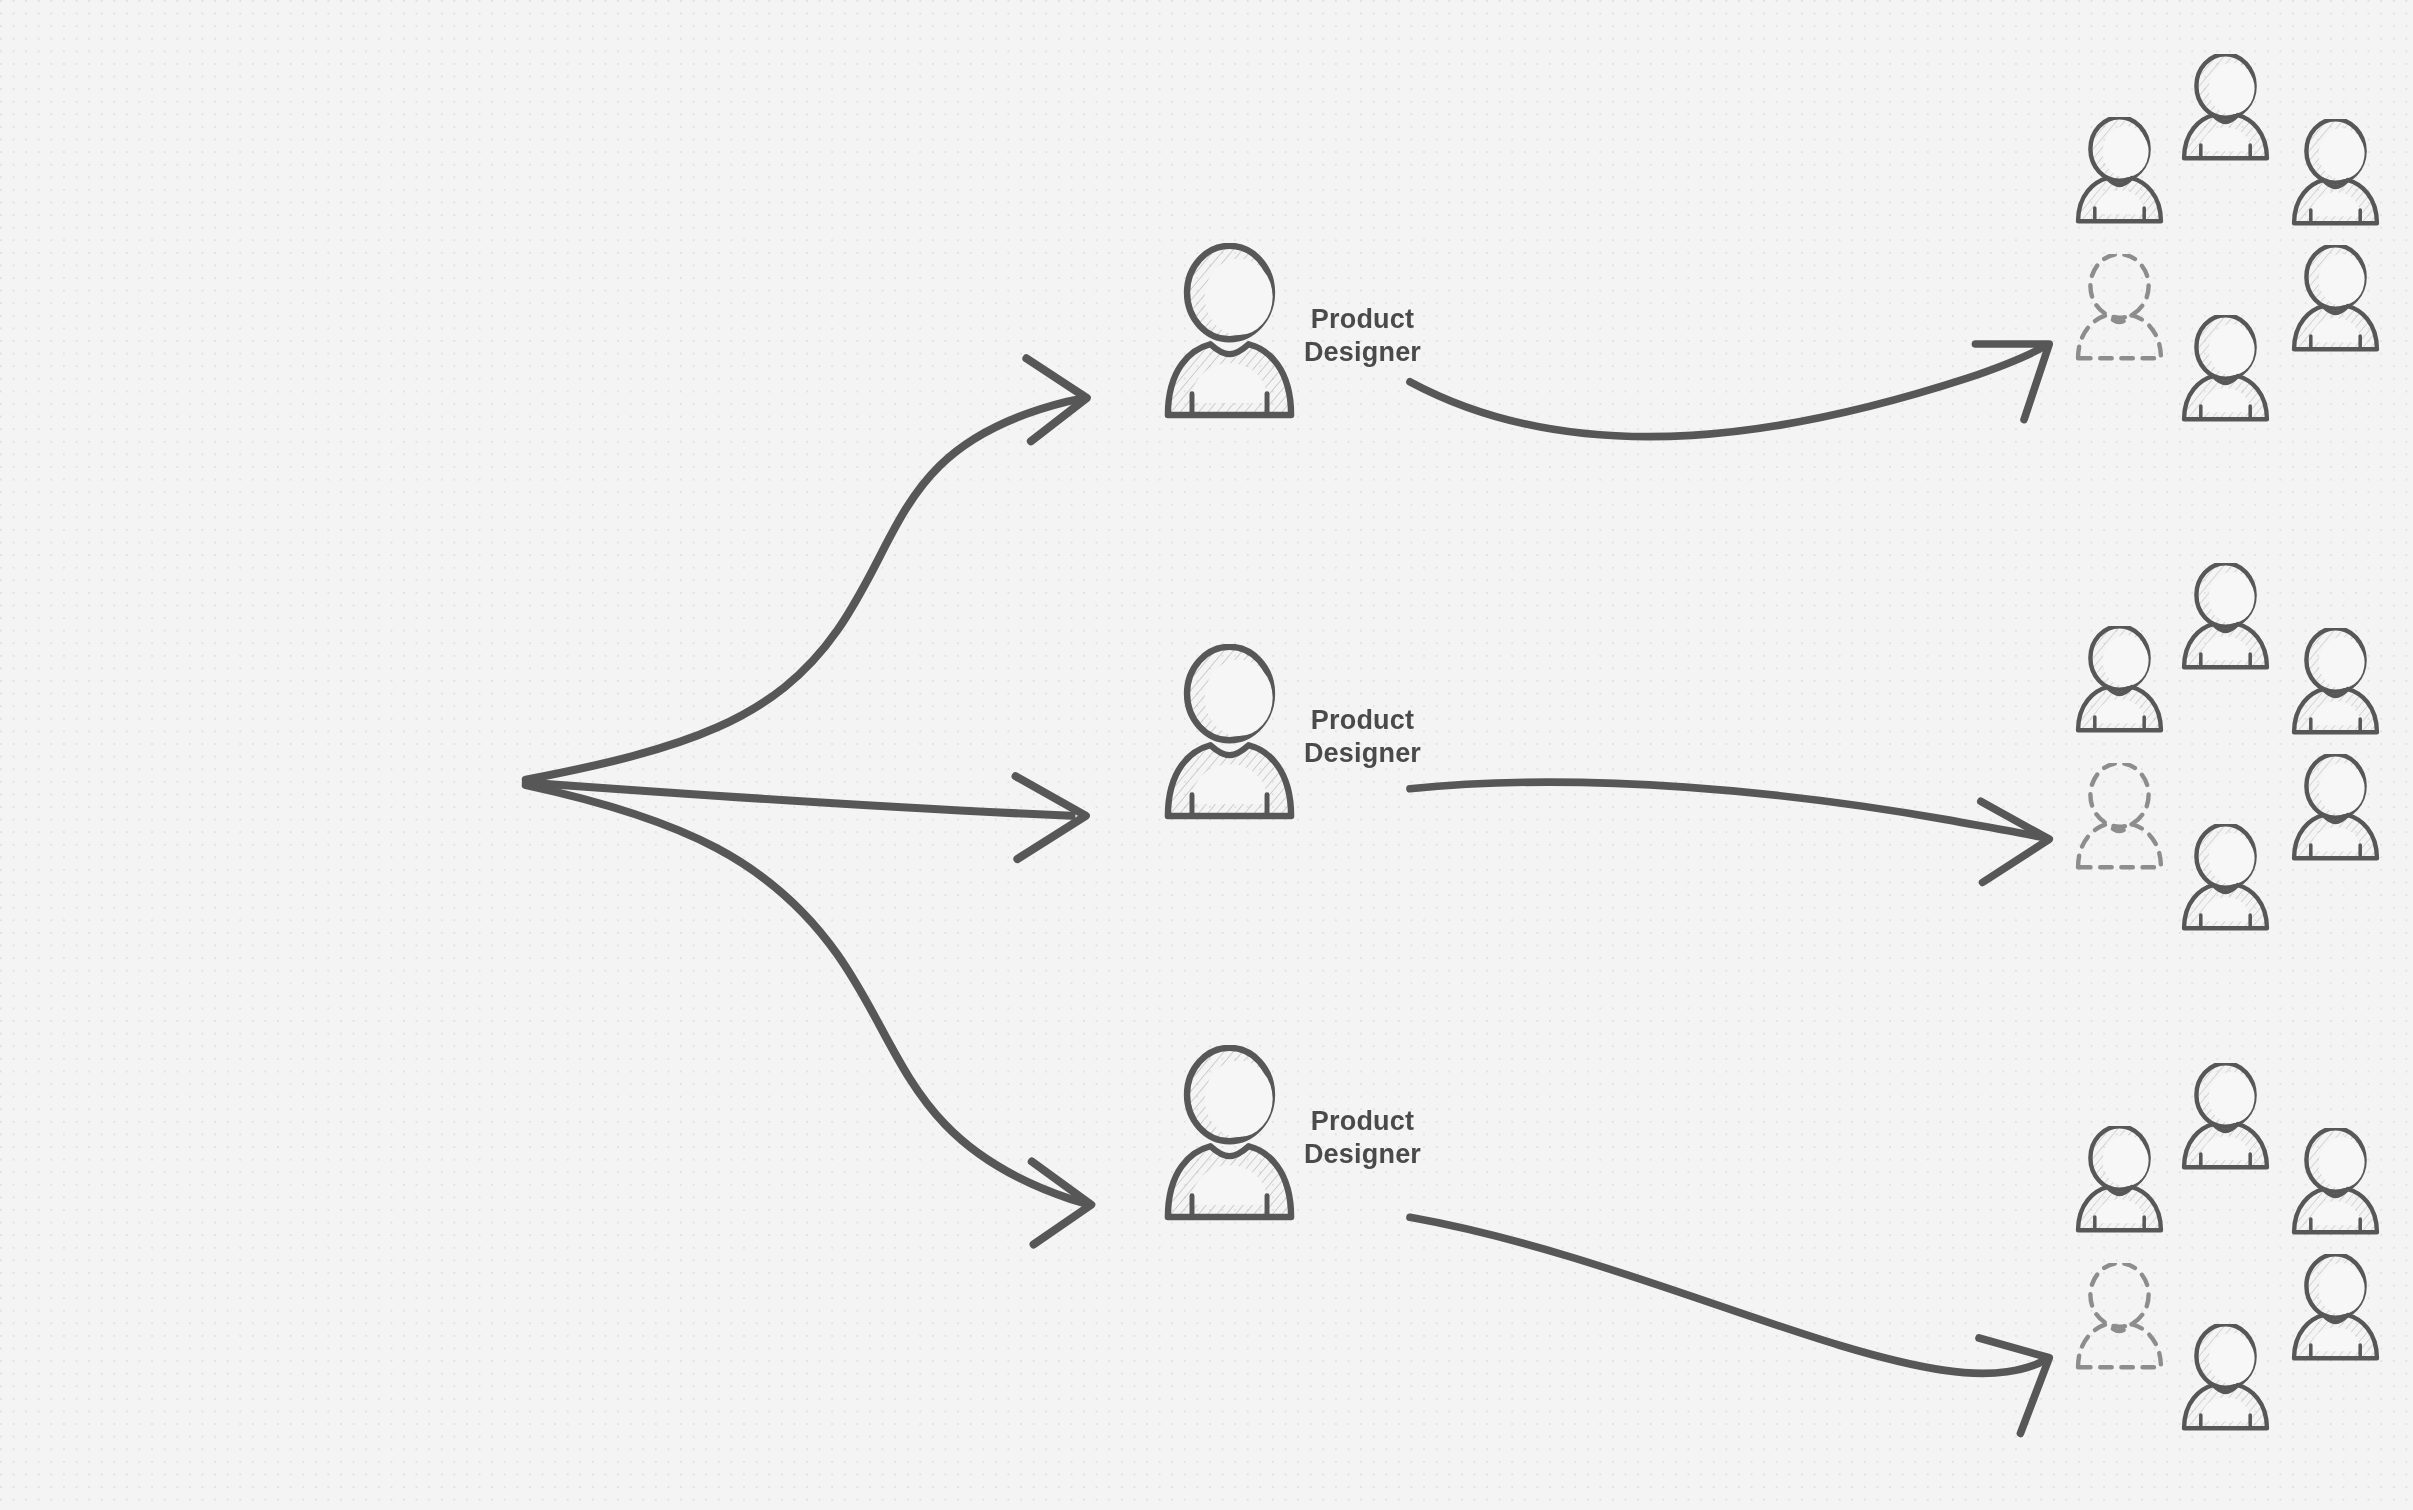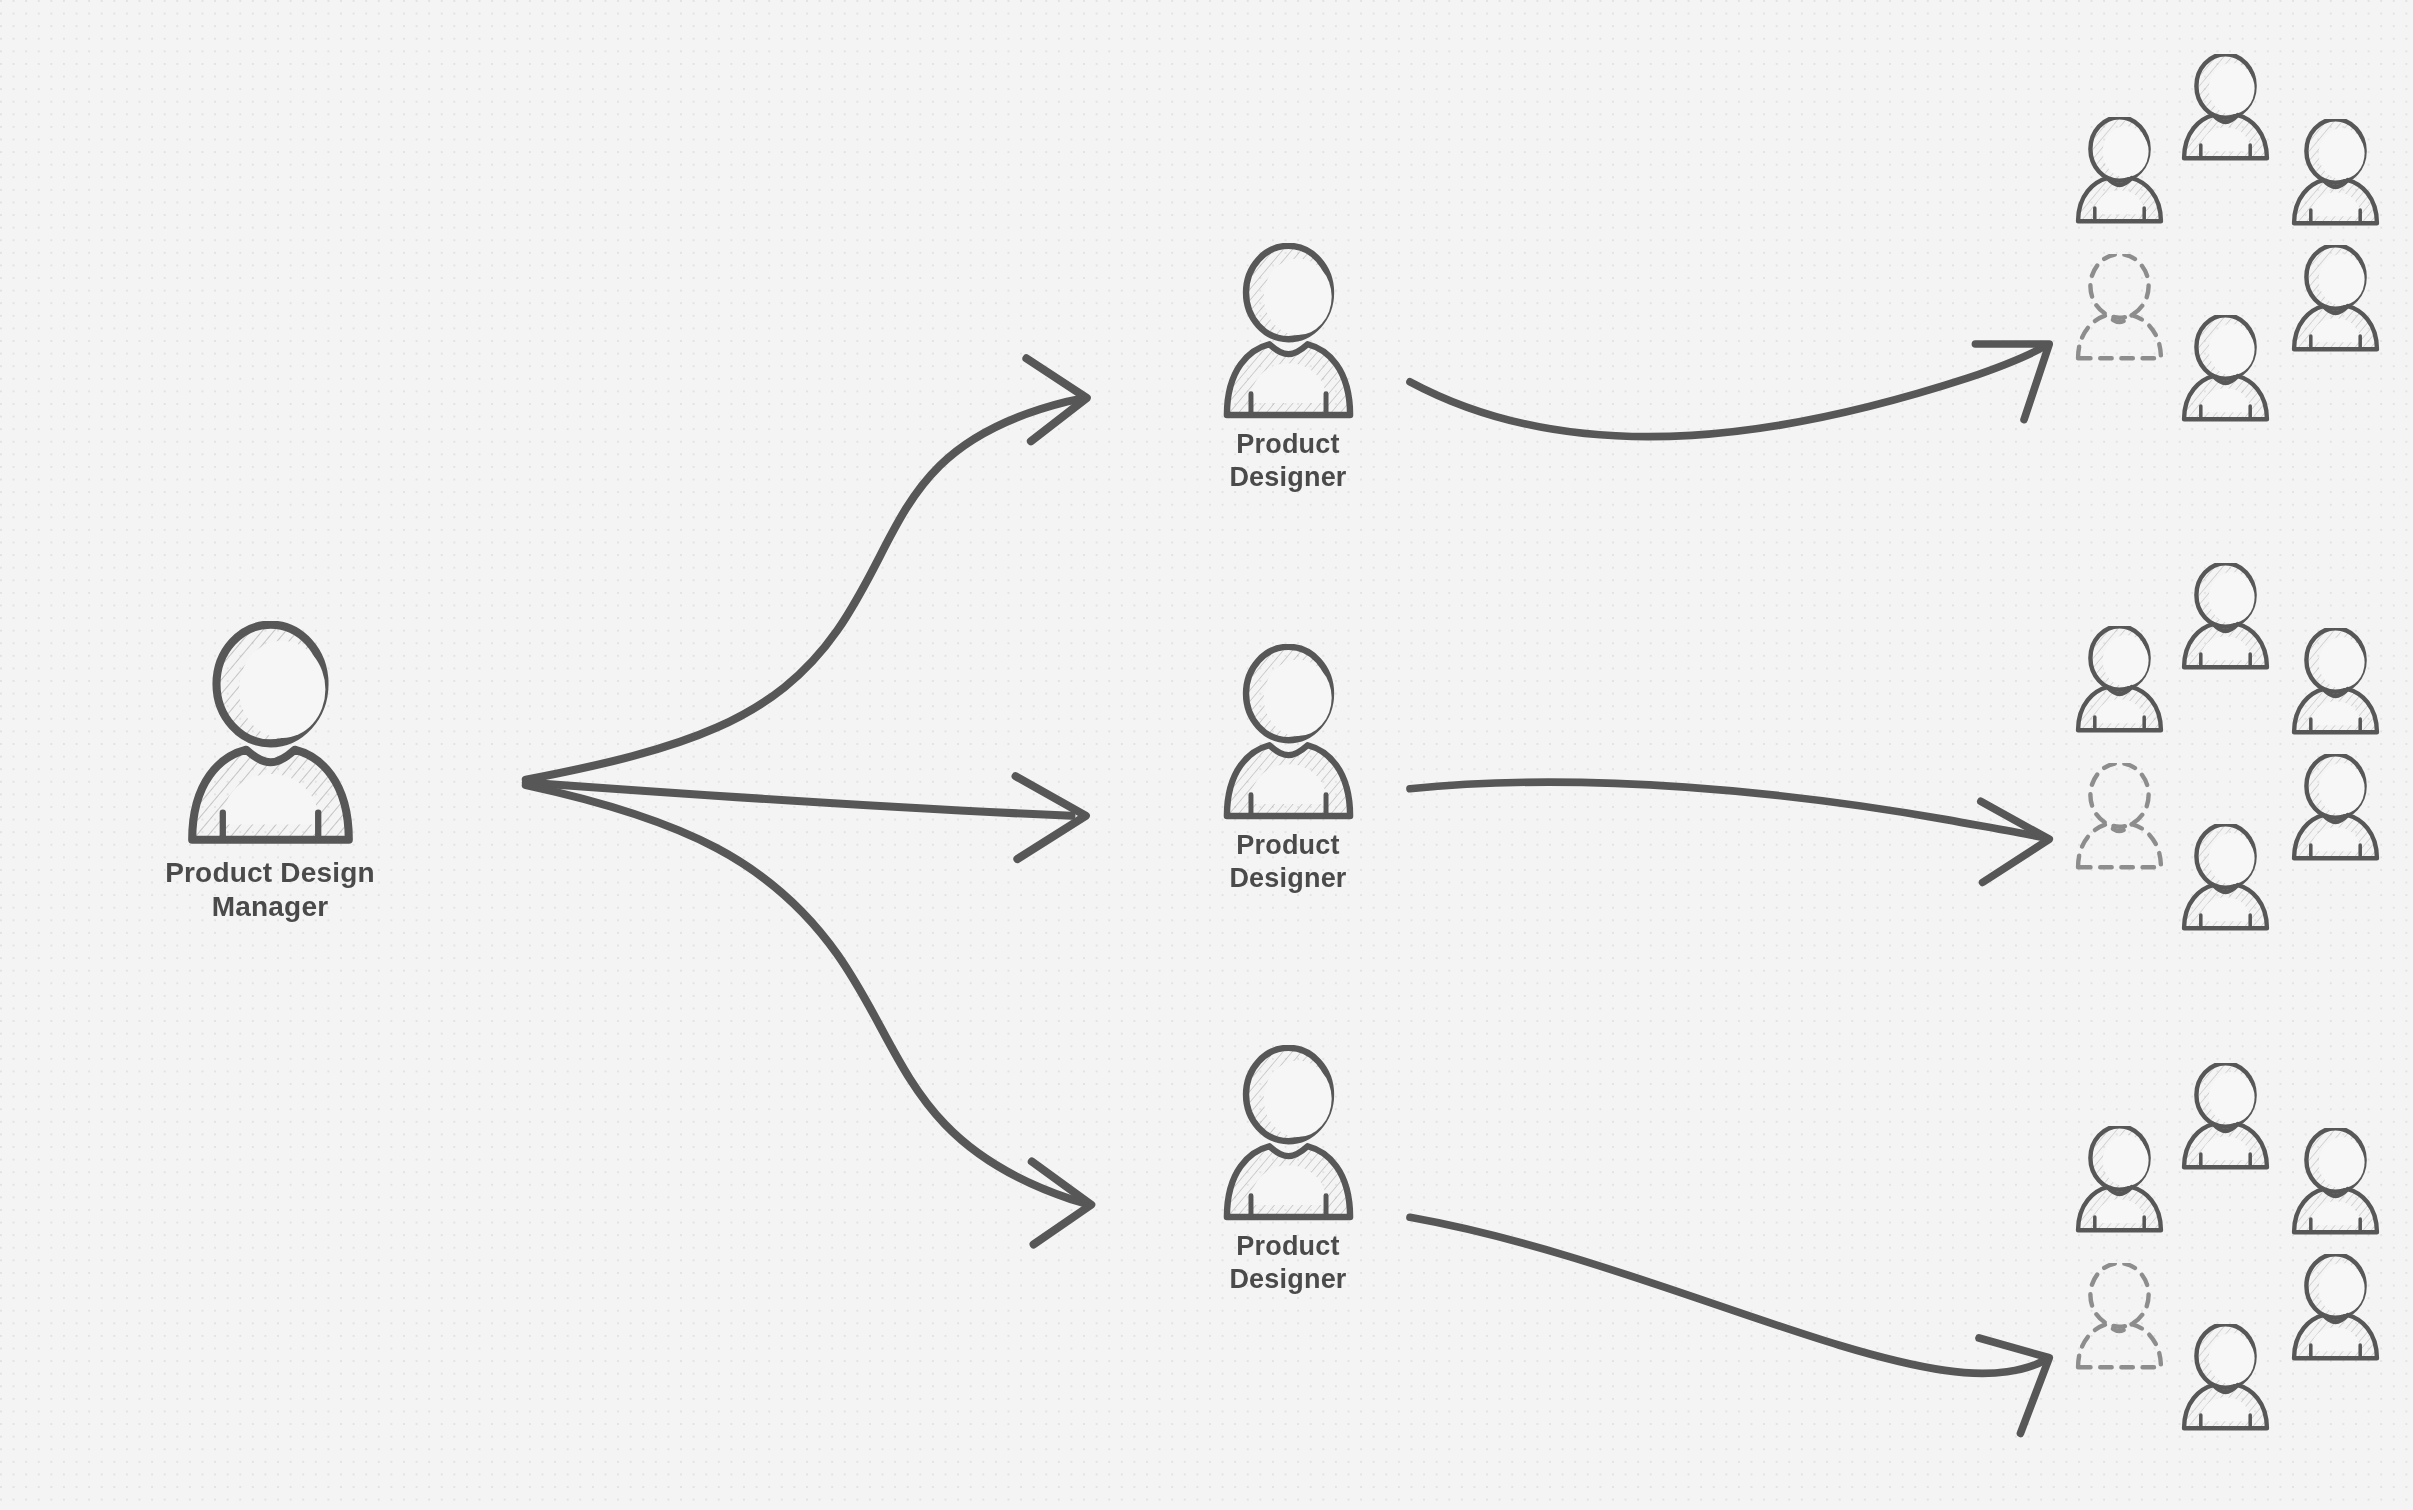--- a/index.html
+++ b/index.html
@@ -14,21 +14,21 @@
     background-color: #f4f4f4;
     background-image:
       radial-gradient(circle at 0.9px 0.9px, rgba(120,120,120,0.14) 0.9px, transparent 1.3px);
     background-size: 12.6px 12.6px;
     overflow: hidden;
     font-family: "Liberation Sans", "DejaVu Sans", sans-serif;
   }
   .node {
     position: absolute;
     display: flex;
-    flex-direction: column;
+    flex-direction: row;
     align-items: center;
     justify-content: center;
   }
   .node-label {
     font-weight: bold;
     color: #4a4a4a;
     text-align: center;
     letter-spacing: 0.2px;
     white-space: pre-line;
   }
@@ -94,38 +94,20 @@
       <path class="ink-thin" d="M 1566 876 C 1760 856 1990 880 2160 910 C 2215 920 2250 926 2268 930"></path>
       <path class="ink-thin" d="M 2200 890 L 2276 932 L 2202 980"></path>
     </g>
 
     <g>
       <path class="ink-thin" d="M 1566 1352 C 1790 1392 2010 1500 2160 1522 C 2215 1530 2252 1522 2272 1510"></path>
       <path class="ink-thin" d="M 2198 1486 L 2276 1508 L 2244 1592"></path>
     </g>
   </svg>
 
-  <div class="node" style="left:126px; top:621px; width:288px;">
-    <div>
-      <svg width="189" height="225" viewBox="0 0 210 250" xmlns="http://www.w3.org/2000/svg">
-        <defs>
-          <pattern id="hatchA" width="10" height="10" patternTransform="rotate(40)" patternUnits="userSpaceOnUse">
-            <line x1="0" y1="0" x2="0" y2="10" stroke="#9a9a9a" stroke-width="1.2"></line>
-          </pattern>
-        </defs>
-        <ellipse cx="105" cy="70" rx="60" ry="66" fill="url(#hatchA)" stroke="#575757" stroke-width="9"></ellipse>
-        <ellipse cx="118" cy="76" rx="48" ry="54" fill="#f6f6f6" stroke="none"></ellipse>
-        <path d="M 18 243 C 18 178 50 150 78 143 C 88 152 98 157 105 157 C 112 157 122 152 132 143 C 160 150 192 178 192 243 Z" fill="url(#hatchA)" stroke="#575757" stroke-width="9" stroke-linejoin="round"></path>
-        <path d="M 50 226 C 52 188 78 170 105 170 C 132 170 158 188 160 226 Z" fill="#f6f6f6" stroke="none"></path>
-        <line x1="52" y1="213" x2="52" y2="243" stroke="#575757" stroke-width="7" stroke-linecap="round"></line>
-        <line x1="158" y1="213" x2="158" y2="243" stroke="#575757" stroke-width="7" stroke-linecap="round"></line>
-      </svg>
-    </div>
-    <div class="node-label manager-label">Product Design Manager</div>
-  </div>
 
   <div class="node" style="left:1198px; top:243px; width:180px;">
     <div>
       <svg width="149" height="177" viewBox="0 0 210 250" xmlns="http://www.w3.org/2000/svg">
         <defs>
           <pattern id="hatchB" width="10" height="10" patternTransform="rotate(40)" patternUnits="userSpaceOnUse">
             <line x1="0" y1="0" x2="0" y2="10" stroke="#9a9a9a" stroke-width="1.2"></line>
           </pattern>
         </defs>
         <ellipse cx="105" cy="70" rx="60" ry="66" fill="url(#hatchB)" stroke="#575757" stroke-width="9"></ellipse>

